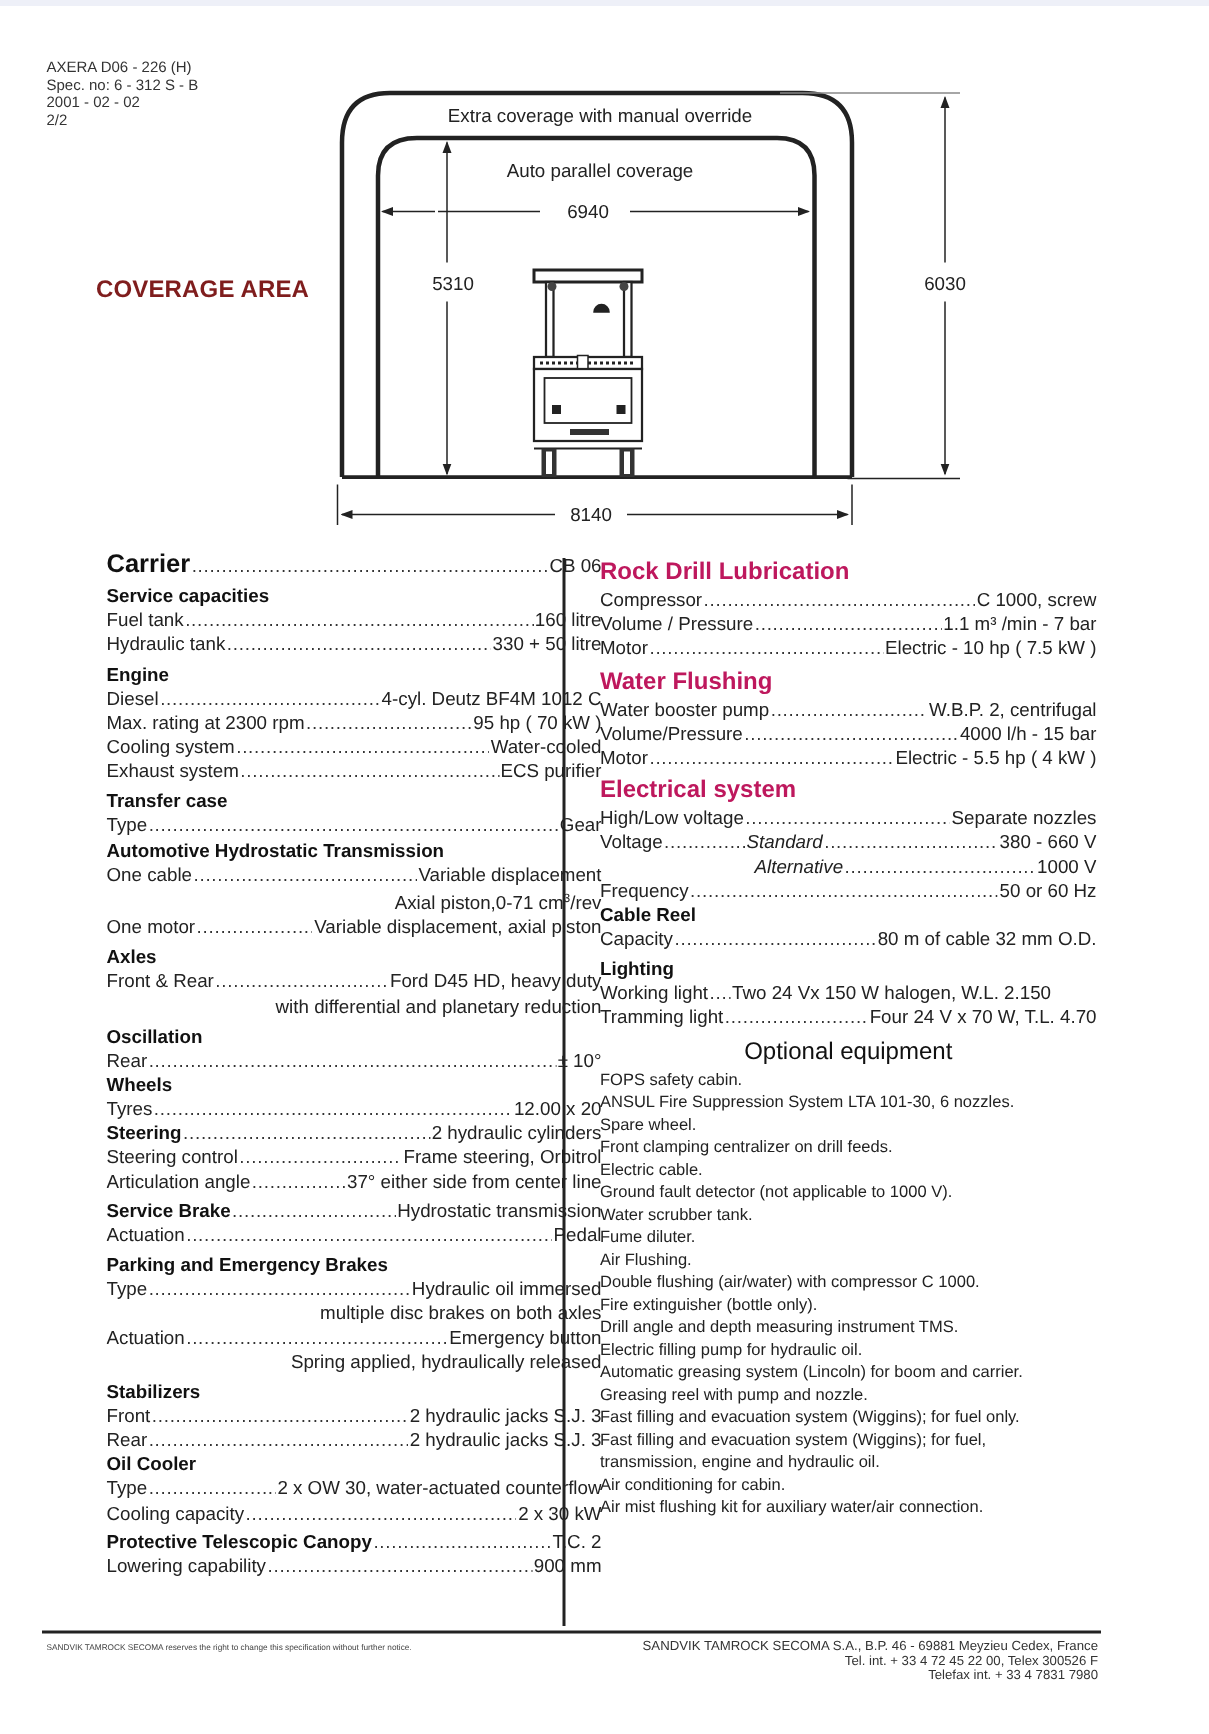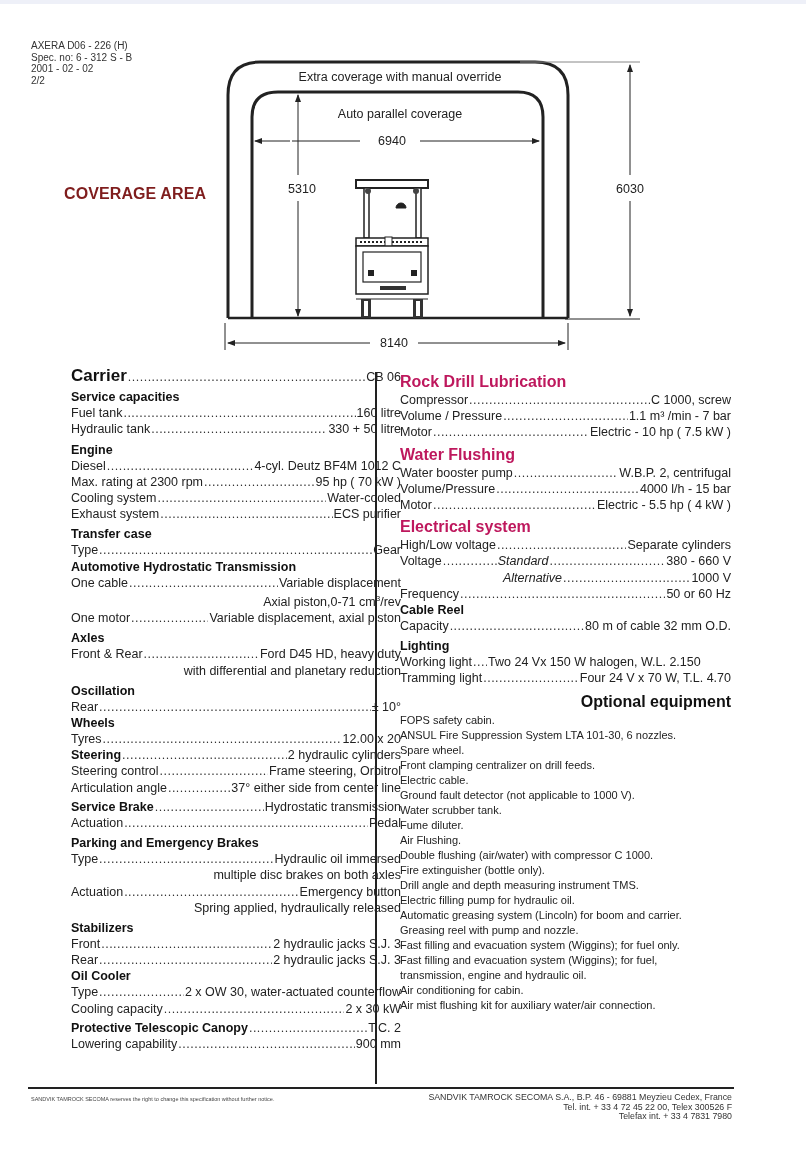--- a/index.html
+++ b/index.html
@@ -23,21 +23,21 @@
   .row .dots::after { content: "................................................................................................................................................................................................................"; letter-spacing: 0.5px; }
   .row .val { flex: 0 0 auto; text-align: center; }
   .row.cont { justify-content: flex-end; }
   .row .it { font-style: italic; }
   .row.big .lbl { font-size: 17px; font-weight: bold; color: #111; }
   .sec { font-size: 12.5px; font-weight: bold; color: #111; line-height: 16px; margin-top: 4px; }
   .sec.tight { margin-top: 0; }
   .row.bold-lbl .lbl { font-weight: bold; color: #111; }
   .hbig { font-size: 16px; font-weight: bold; color: #be185d; line-height: 20px; margin-top: 4px; }
   .hbig.first { margin-top: 4px; }
-  .opt-title { font-size: 16px; font-weight: bold; color: #111; text-align: right; line-height: 20px; margin-top: 5px; margin-bottom: 1px; }
+  .opt-title { font-size: 16px; font-weight: normal; color: #111; text-align: center; line-height: 20px; margin-top: 5px; margin-bottom: 1px; }
   .opt-item { font-size: 11px; line-height: 15px; color: #222; white-space: nowrap; }
 
   .footer-rule { position: absolute; left: 28px; top: 1087px; width: 706px; height: 1.5px; background: #222; }
   .footer-left { position: absolute; left: 31px; top: 1096px; font-size: 5.5px; color: #444; white-space: nowrap; }
   .footer-right { position: absolute; right: 74px; top: 1093px; font-size: 8.8px; line-height: 9.5px; color: #333; text-align: right; white-space: nowrap; }
 </style>
 </head>
 <body>
 
 <div class="topbar"></div>
@@ -316,21 +316,21 @@
   <div class="row">
       <span class="lbl">Motor</span>
       <span class="dots"></span>
       <span class="val">Electric - 5.5 hp ( 4 kW )</span>
     </div>
 
   <div class="hbig">Electrical system</div>
   <div class="row">
       <span class="lbl">High/Low voltage</span>
       <span class="dots"></span>
-      <span class="val">Separate cylinders</span>
+      <span class="val">Separate nozzles</span>
     </div>
   <div class="row">
       <span class="lbl">Voltage</span>
       <span class="dots" style="flex:0 0 54px"></span>
       <span class="lbl it">Standard</span>
       <span class="dots"></span>
       <span class="val">380 - 660 V</span>
     </div>
   <div class="row">
       <span class="lbl it" style="padding-left:103px">Alternative</span>

